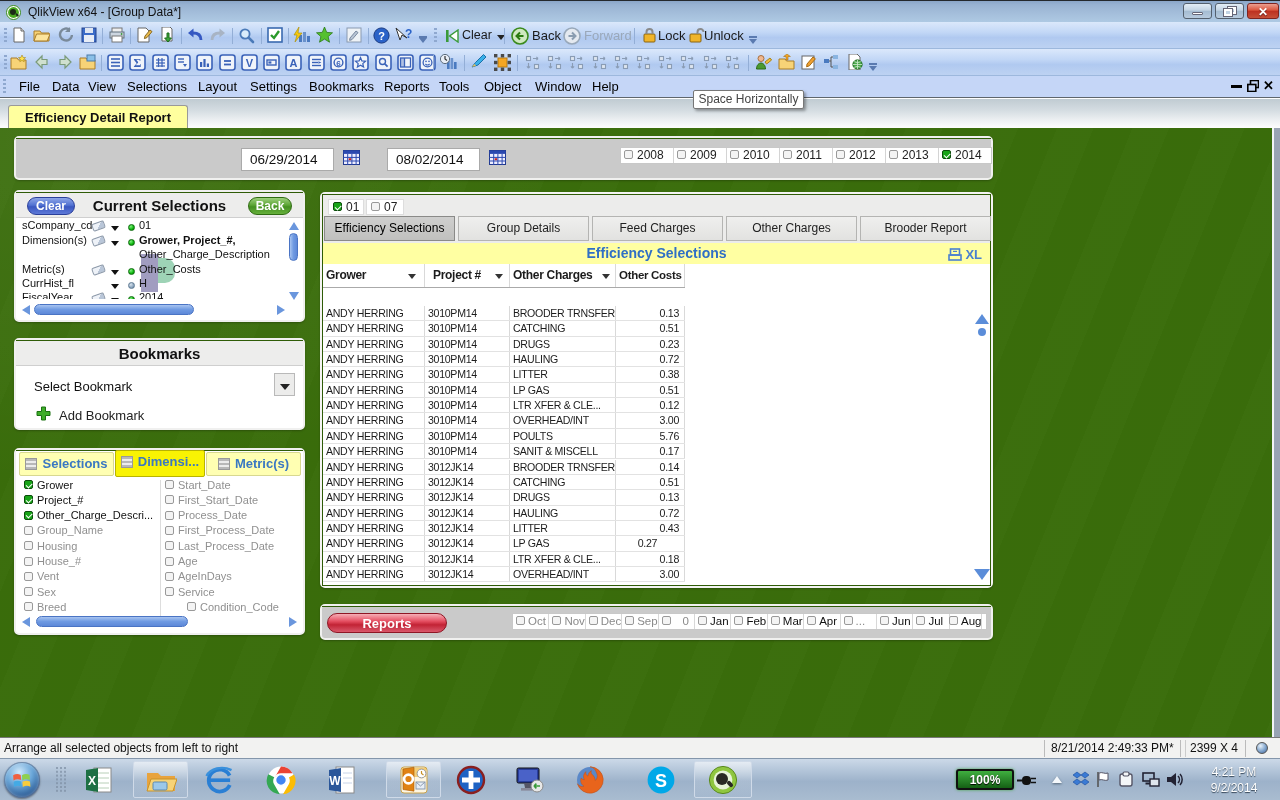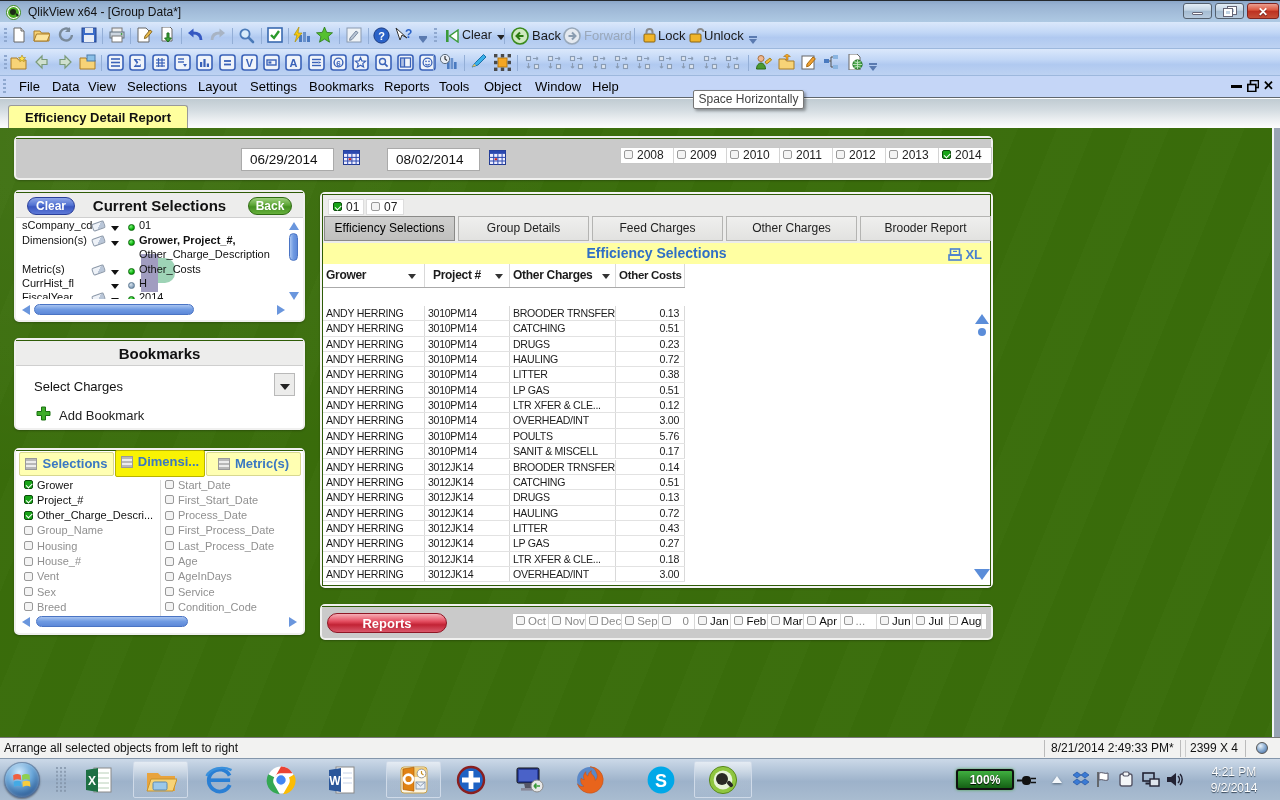--- a/index.html
+++ b/index.html
@@ -664,21 +664,21 @@
     <div class="vsb" style="right:2px;top:28px;bottom:18px;">
       <div class="tri-u"></div>
       <div class="tri-d"></div>
       <div class="vthumb" style="top:13px;height:28px;"></div>
     </div>
   </div>
 
 <div class="panel" id="bookmarks">
     <div class="topline"></div>
   <div class="phead">Bookmarks</div>
-  <span style="position:absolute;left:18px;top:39px;font-size:13px;color:#111;">Select Charges</span>
+  <span style="position:absolute;left:18px;top:39px;font-size:13px;color:#111;">Select Bookmark</span>
   <div style="position:absolute;right:8px;top:33px;width:21px;height:23px;background:#ececeb;border:1px solid #b9b9b9;">
     <div style="position:absolute;left:4px;top:9px;width:0;height:0;border-left:5px solid transparent;border-right:5px solid transparent;border-top:6px solid #222;margin-left:1px;margin-top:1px;"></div>
   </div>
   <svg style="position:absolute;left:20px;top:66px;" width="15" height="15" viewBox="0 0 15 15">
     <path d="M5.5 1h4v4.5H14v4H9.5V14h-4V9.5H1v-4h4.5z" fill="#3fae2a" stroke="#1c7212" stroke-width="1"></path>
   </svg>
   <span style="position:absolute;left:43px;top:68px;font-size:13px;color:#222;">Add Bookmark</span>
 </div>
 
 <div class="panel" id="tabspanel">
@@ -697,21 +697,21 @@
     <div class="lbitem off" style="left:146px;top:74.4px;"><span class="cb"></span>First_Process_Date</div>
     <div class="lbitem off" style="left:5px;top:89.7px;"><span class="cb"></span>Housing</div>
     <div class="lbitem off" style="left:146px;top:89.7px;"><span class="cb"></span>Last_Process_Date</div>
     <div class="lbitem off" style="left:5px;top:105px;"><span class="cb"></span>House_#</div>
     <div class="lbitem off" style="left:146px;top:105px;"><span class="cb"></span>Age</div>
     <div class="lbitem off" style="left:5px;top:120.30000000000001px;"><span class="cb"></span>Vent</div>
     <div class="lbitem off" style="left:146px;top:120.30000000000001px;"><span class="cb"></span>AgeInDays</div>
     <div class="lbitem off" style="left:5px;top:135.60000000000002px;"><span class="cb"></span>Sex</div>
     <div class="lbitem off" style="left:146px;top:135.60000000000002px;"><span class="cb"></span>Service</div>
     <div class="lbitem off" style="left:5px;top:150.9px;"><span class="cb"></span>Breed</div>
-    <div class="lbitem off" style="left:146px;top:150.9px;"><span class="cb"></span>Condition_Code</div>
+    <div class="lbitem off" style="left:146px;top:150.9px;padding-left:22px;"><span class="cb"></span>Condition_Code</div>
     <div class="hsb" style="left:4px;right:4px;bottom:4px;">
       <div class="tri-l"></div>
       <div class="tri-r"></div>
       <div class="thumb" style="left:16px;width:152px;"></div>
     </div>
   </div>
 
 <div class="panel" id="details">
     <div class="inner"></div>
     <div class="chkcell" style="left:6px;width:36px;"><span class="cb checked" style="margin-left:4px;"></span>01</div>
@@ -820,21 +820,21 @@
       <div class="trow" style="top:256.9px;height:15.35px;border-bottom:1px solid #e2e2e2;">
         <div class="tc" style="left:0;width:102px;">ANDY HERRING</div>
         <div class="tc" style="left:102px;width:85px;">3012JK14</div>
         <div class="tc" style="left:187px;width:106px;">LITTER</div>
         <div class="tc num" style="left:293px;width:69px;">0.43</div>
       </div>
       <div class="trow" style="top:272.25px;height:15.35px;border-bottom:1px solid #e2e2e2;">
         <div class="tc" style="left:0;width:102px;">ANDY HERRING</div>
         <div class="tc" style="left:102px;width:85px;">3012JK14</div>
         <div class="tc" style="left:187px;width:106px;">LP GAS</div>
-        <div class="tc num" style="left:293px;width:69px;">0.27</div>
+        <div class="tc num" style="left:293px;width:69px;text-align:center;">0.27</div>
       </div>
       <div class="trow" style="top:287.6px;height:15.35px;border-bottom:1px solid #e2e2e2;">
         <div class="tc" style="left:0;width:102px;">ANDY HERRING</div>
         <div class="tc" style="left:102px;width:85px;">3012JK14</div>
         <div class="tc" style="left:187px;width:106px;">LTR XFER &amp; CLE...</div>
         <div class="tc num" style="left:293px;width:69px;">0.18</div>
       </div>
       <div class="trow" style="top:302.95px;height:15.35px;border-bottom:1px solid #e2e2e2;">
         <div class="tc" style="left:0;width:102px;">ANDY HERRING</div>
         <div class="tc" style="left:102px;width:85px;">3012JK14</div>

